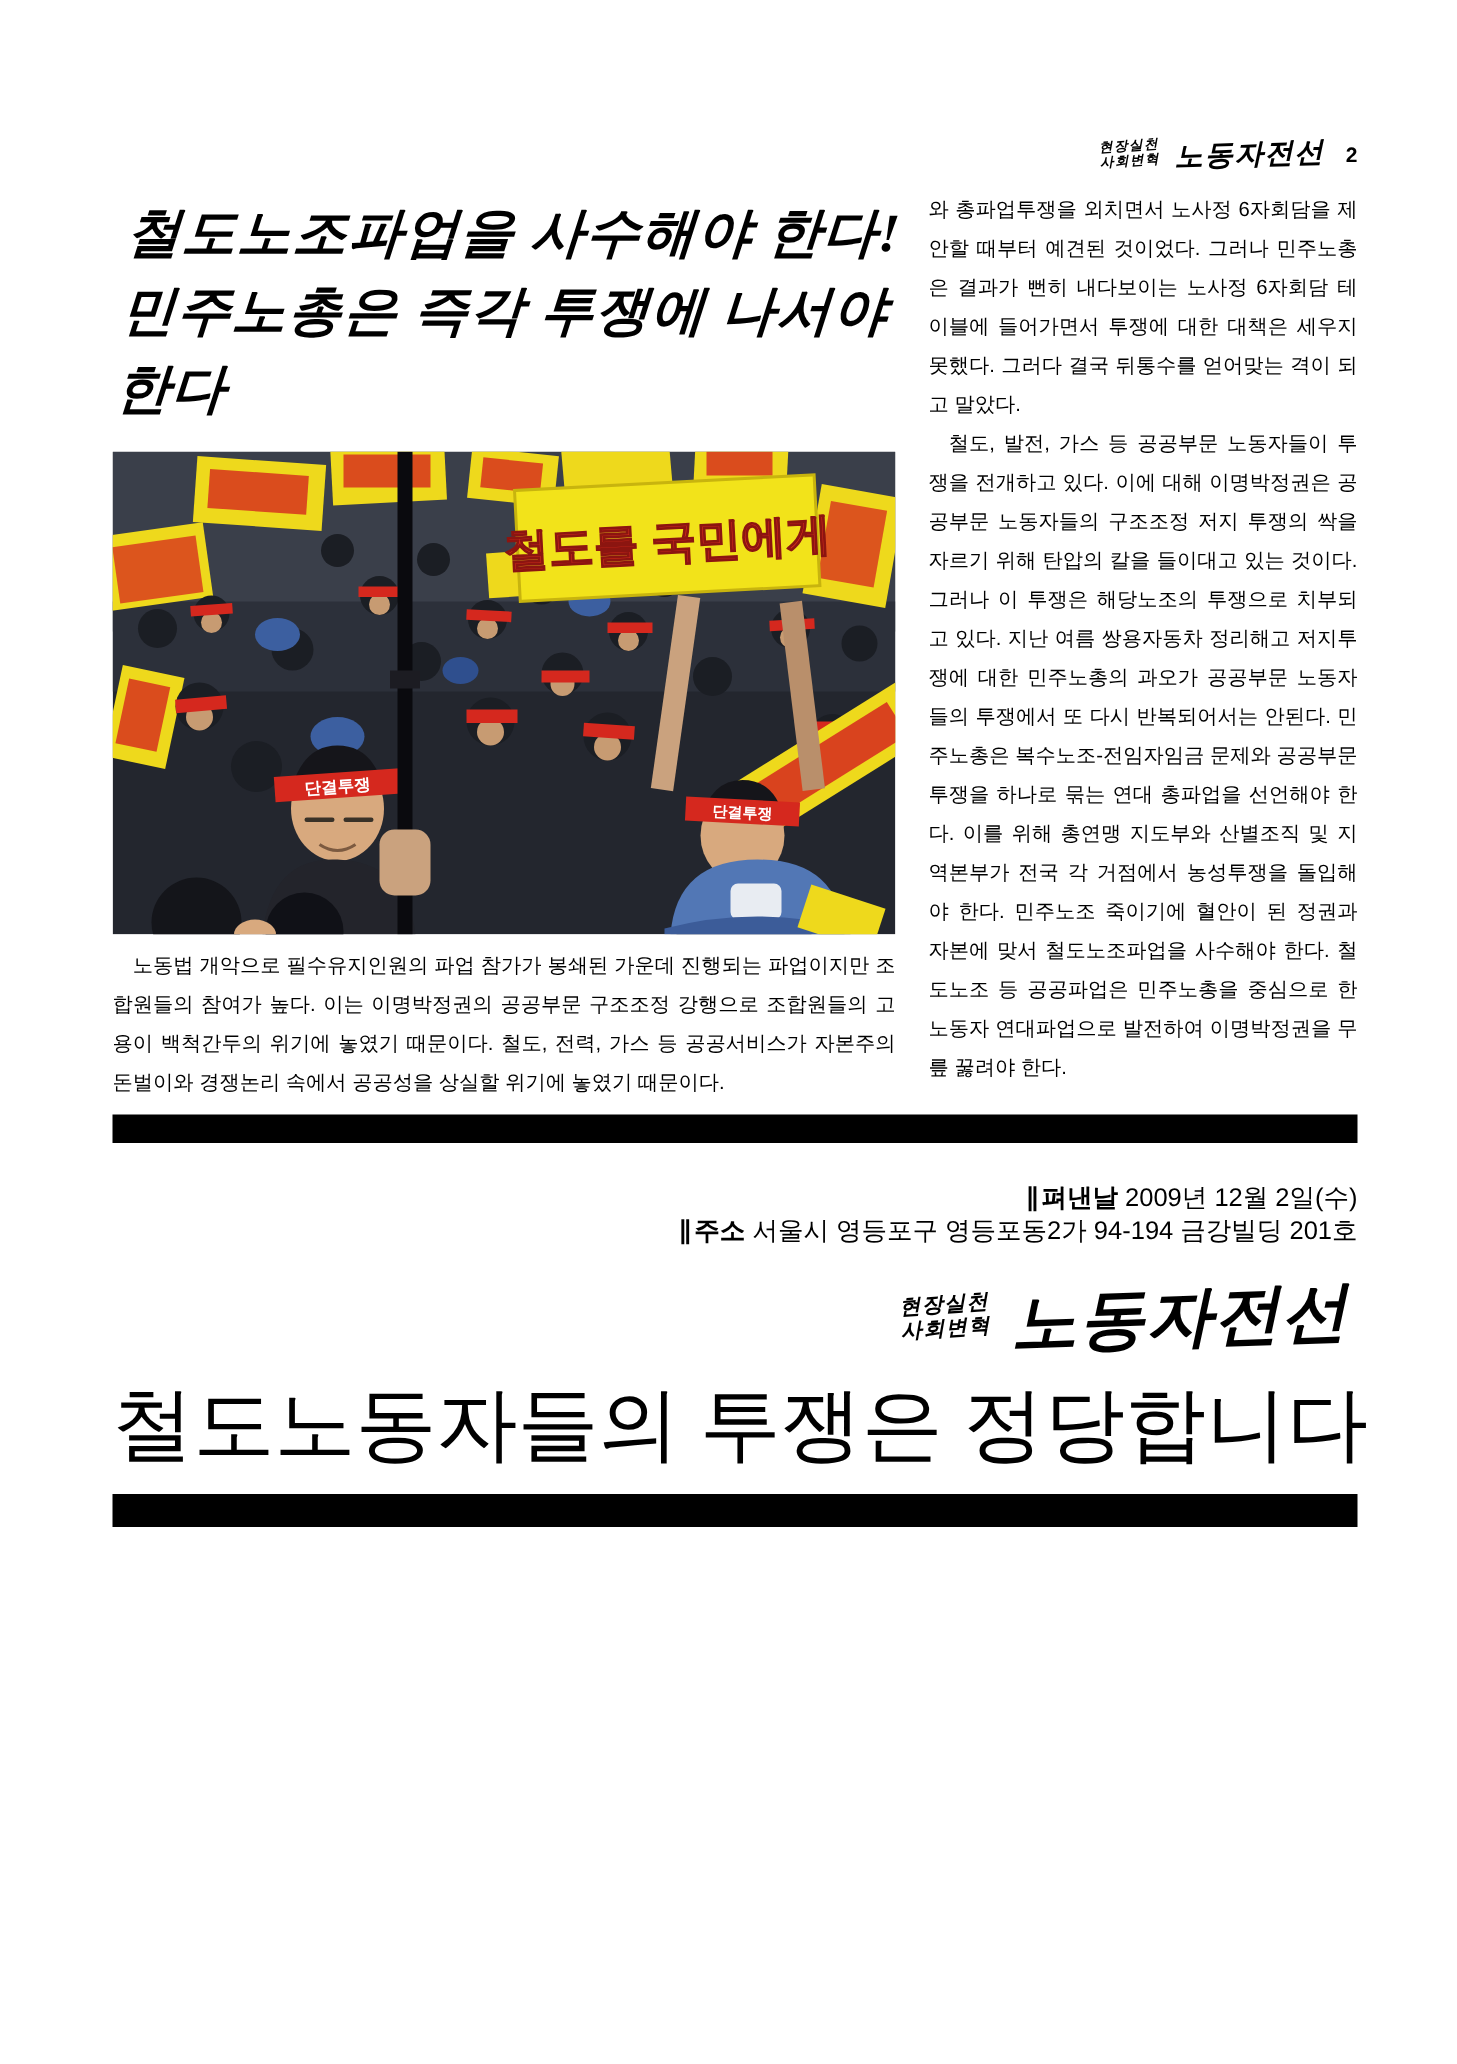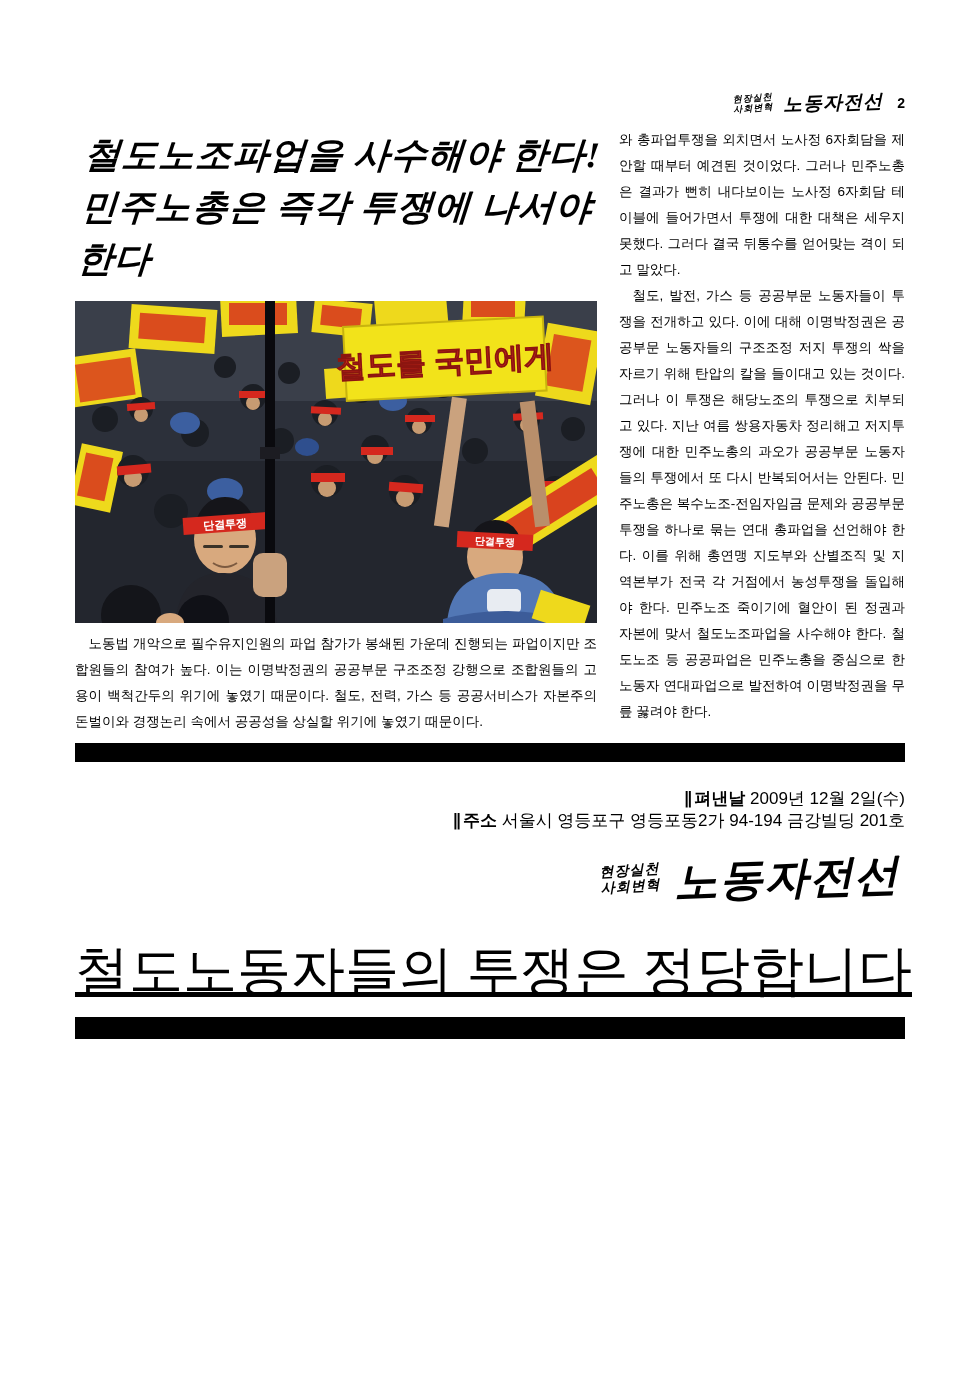--- a/index.html
+++ b/index.html
@@ -48,21 +48,21 @@
   
   .black-bar{background:#000;height:19px;margin-top:8px;}
   .black-bar.thick{height:22px;margin-top:14px;}
   .headline{
     font-family:"Liberation Serif","DejaVu Serif",serif;
     font-weight:normal;
     font-size:54px;line-height:64px;
     text-align:center;white-space:nowrap;
     margin-top:4px;letter-spacing:0;
   }
-  .headline.second{margin-top:32px;text-decoration:underline;}
+  .headline.second{margin-top:11px;}
   
   .colophon{margin-top:26px;text-align:right;font-size:17px;line-height:21.5px;}
   .colophon .lbl{font-weight:bold;}
   .colophon .bullet{font-weight:bold;margin:0 2px 0 10px;}
   
   .footer-logo{display:flex;justify-content:flex-end;align-items:center;gap:14px;margin-top:18px;height:58px;padding-right:6px;}
   .footer-logo .brush-small{font-size:14px;line-height:16px;}
   .footer-logo .brush-large{font-size:44px;}
 </style>
 </head>

